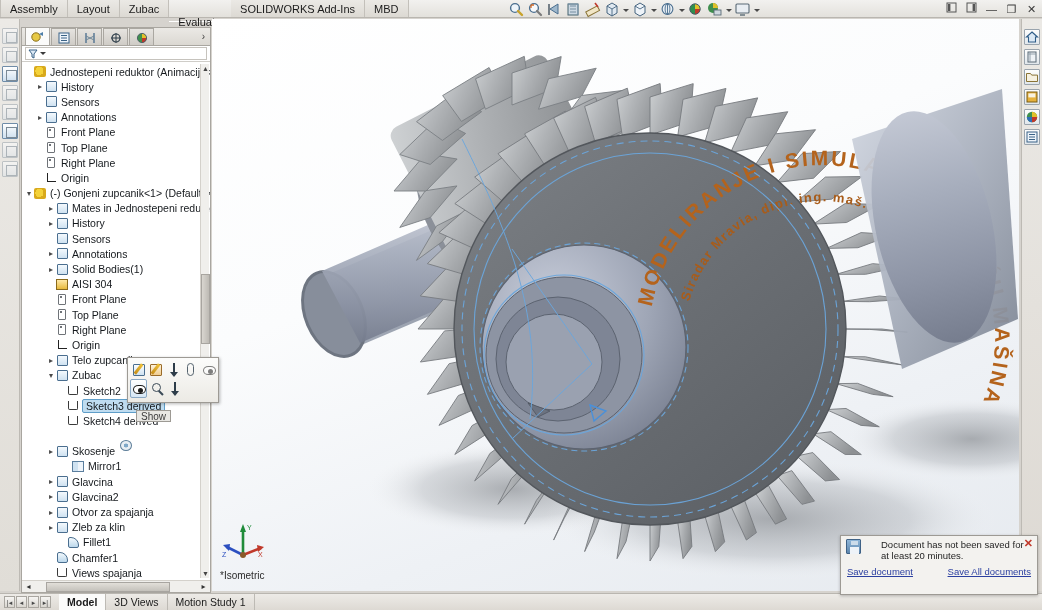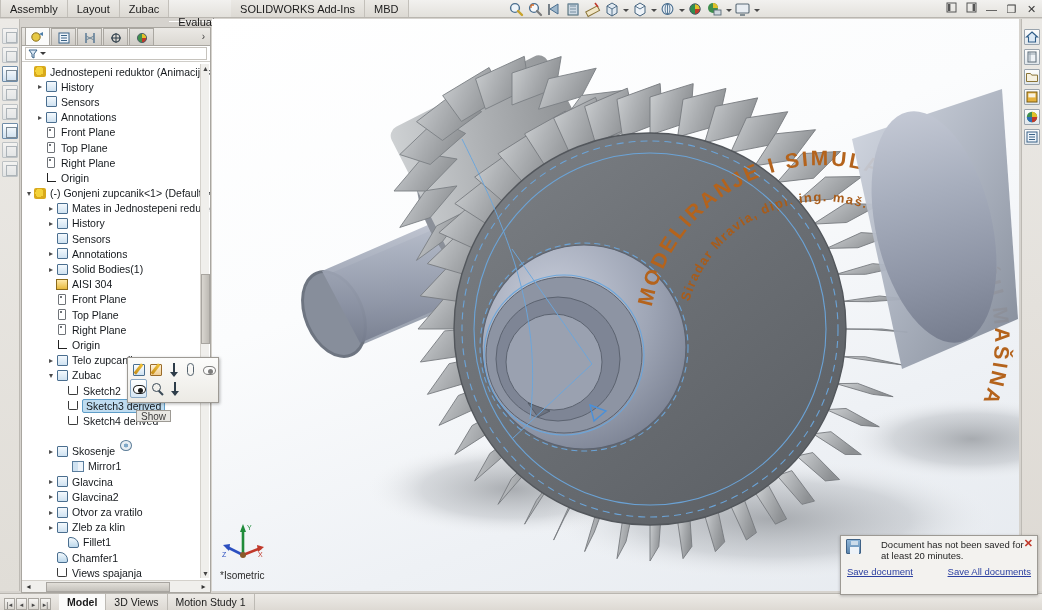--- a/index.html
+++ b/index.html
@@ -226,21 +226,21 @@
   .disk::after{content:"";position:absolute;left:3px;top:7px;width:9px;height:7px;background:#eef3f8;}
   .disk::before{content:"";position:absolute;left:4px;top:1px;width:7px;height:4px;background:#ccdcea;}
   .notif-msg{ font-size:9.5px; line-height:11px; color:#1f1f1f;}
   .notif-links{ display:flex; justify-content:space-between; padding:5px 6px 0 6px;}
   .notif-links a{ font-size:9.5px; color:#2b3fa0; text-decoration:underline; cursor:default;}
 
   
   .statusbar{
     position:absolute; left:0; bottom:0; width:1042px; height:17px;
     background:linear-gradient(#edebe7,#ddd9d3); border-top:1px solid #b9b6b0;
-    display:flex; align-items:flex-end;
+    display:flex; align-items:center;
   }
   .navbtns{ display:flex; margin-left:4px; gap:1px;}
   .navb{ width:11px;height:12px; border:1px solid #a9a6a0; background:linear-gradient(#f6f5f3,#d9d6d0);
     font-size:7px; text-align:center; line-height:11px; color:#4a4a4a; cursor:default;}
   .sbtab{
     height:16px; display:flex; align-items:center; padding:0 8px; font-size:10.5px;
     border-right:1px solid #bdbab4; cursor:default;
   }
   .sbtab.active{ background:#fbfbfa; font-weight:bold;}
   .sbtab:first-of-type{ border-left:1px solid #bdbab4; }
@@ -630,21 +630,21 @@
             <span class="ticon">
               <i class="ic-box"></i>
             </span>
             <span class="tlabel">Glavcina2</span>
           </div>
           <div class="trow" style="padding-left: 24px;">
             <span class="tarrow">▸</span>
             <span class="ticon">
               <i class="ic-box"></i>
             </span>
-            <span class="tlabel">Otvor za vratilo</span>
+            <span class="tlabel">Otvor za spajanja</span>
           </div>
           <div class="trow" style="padding-left: 24px;">
             <span class="tarrow">▸</span>
             <span class="ticon">
               <i class="ic-box"></i>
             </span>
             <span class="tlabel">Zleb za klin</span>
           </div>
           <div class="trow" style="padding-left: 35px;">
             <span class="tarrow"></span>

